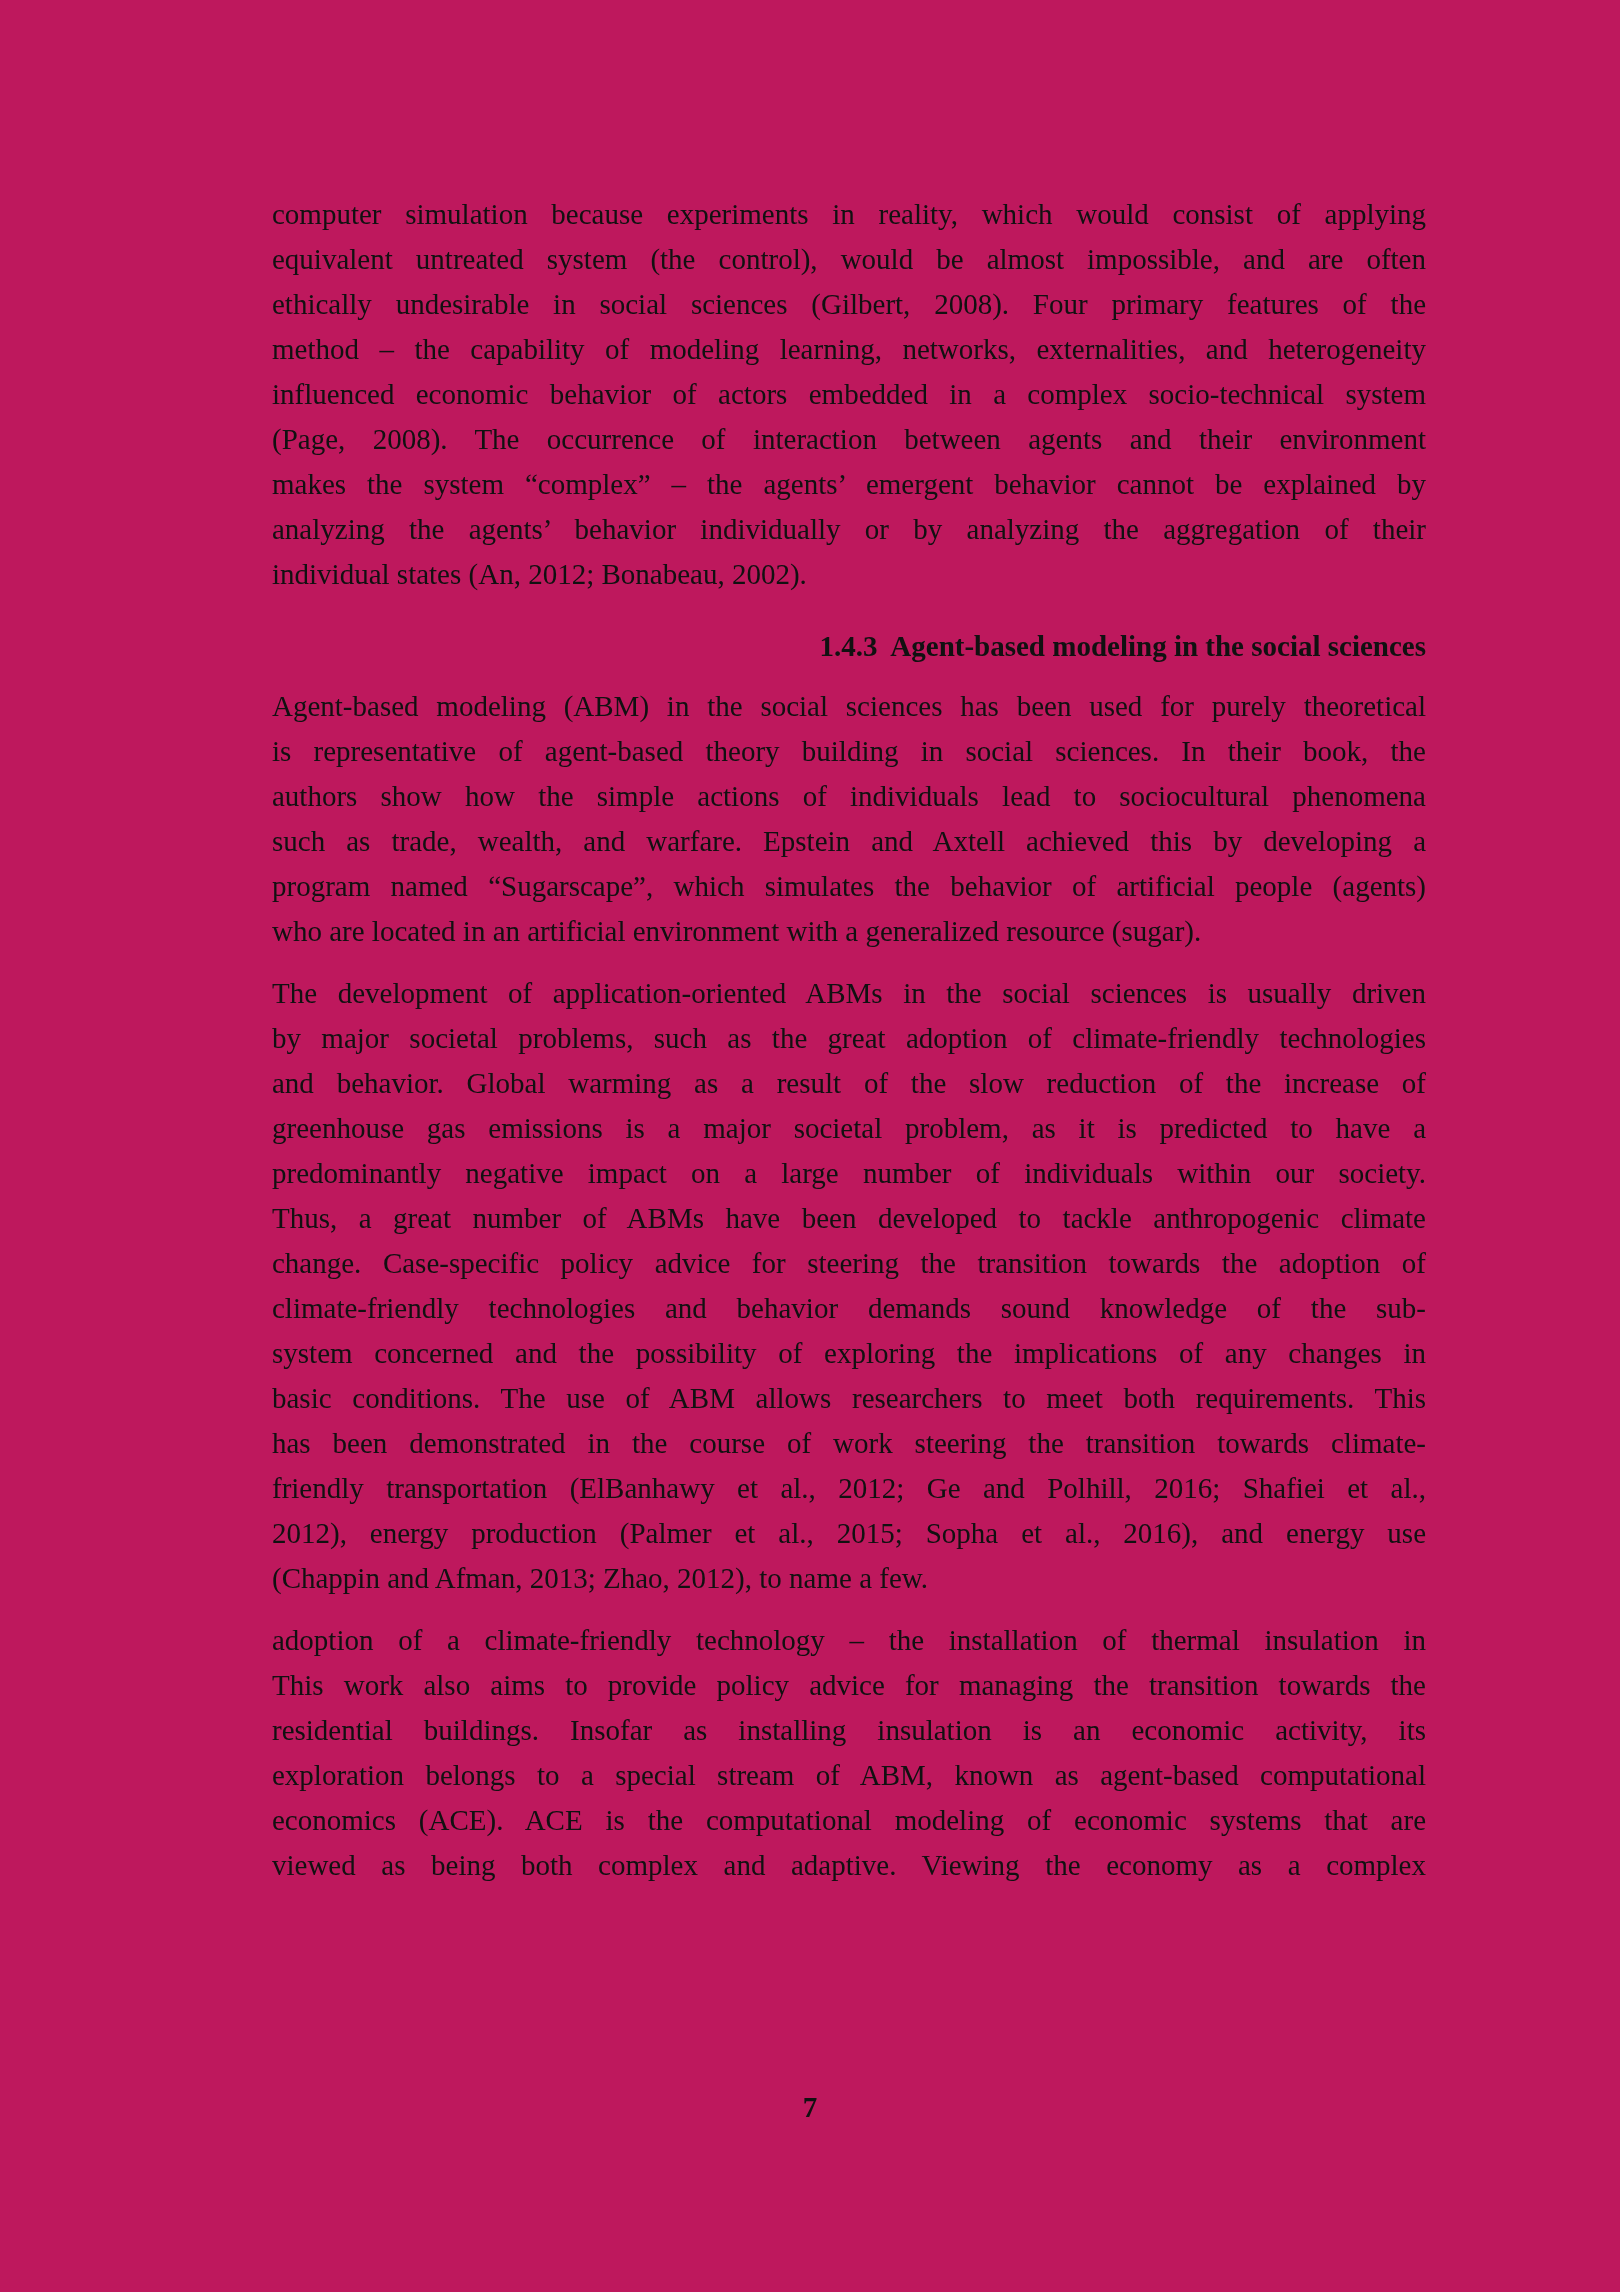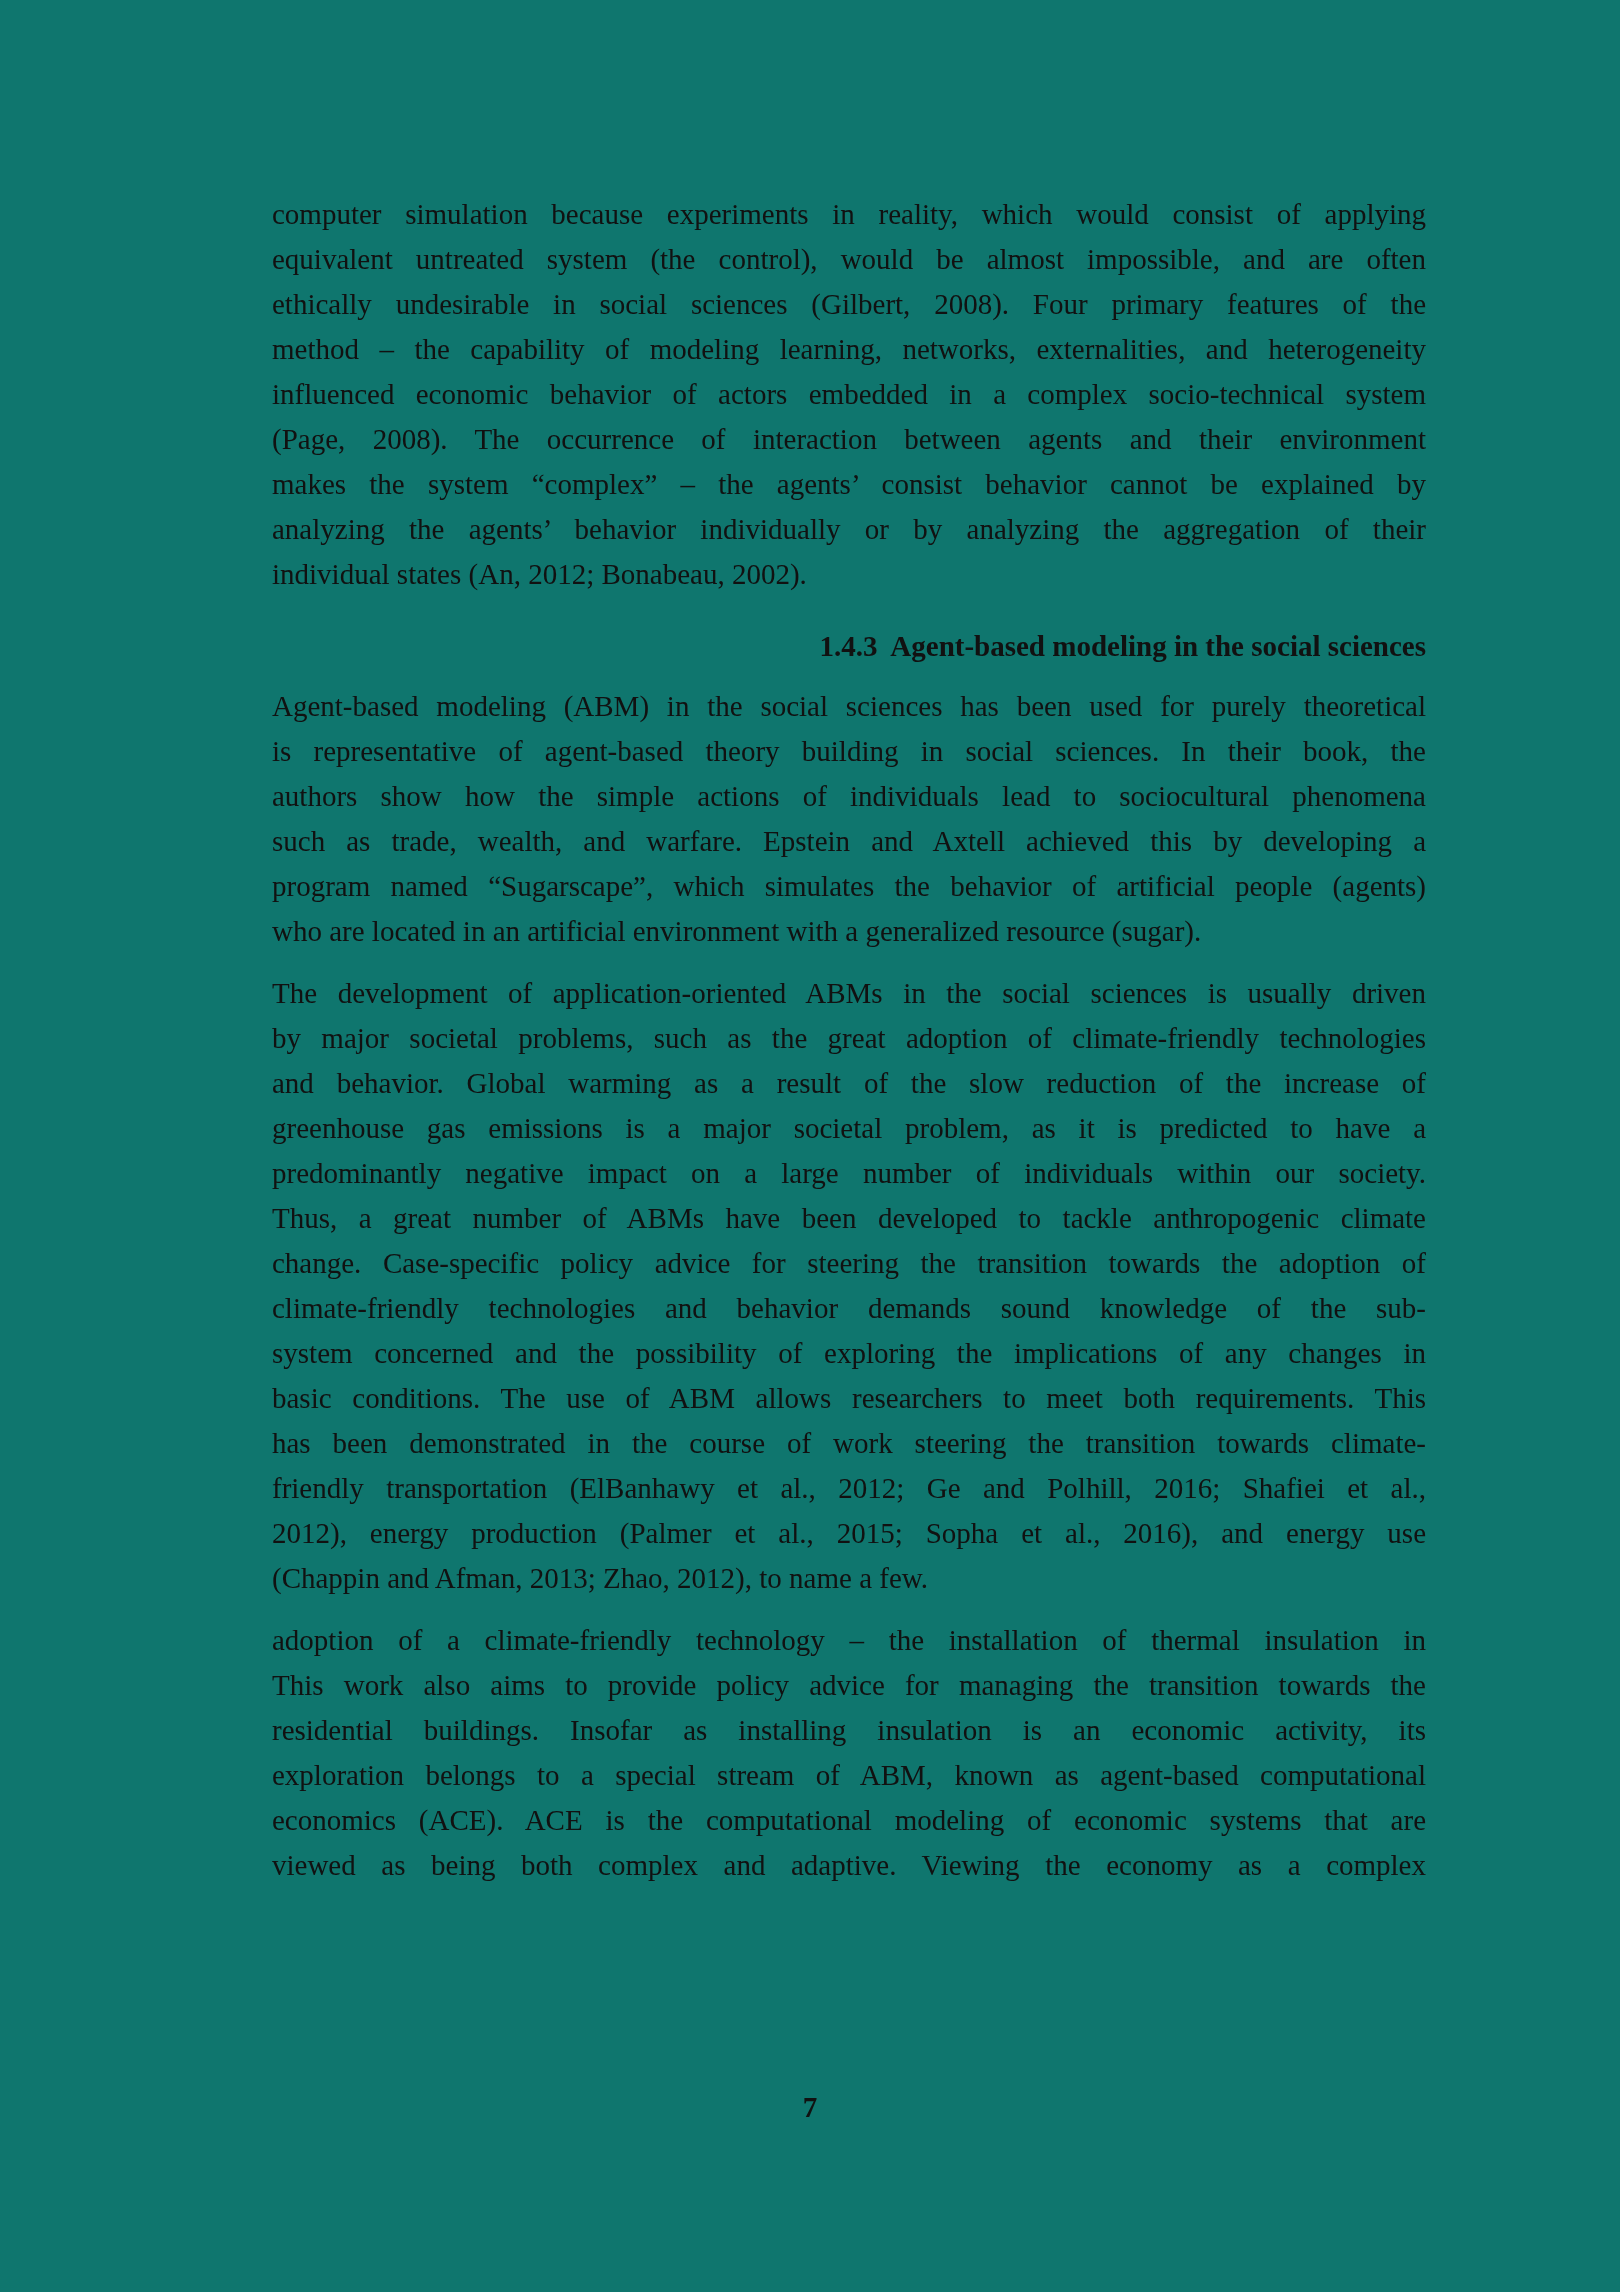--- a/index.html
+++ b/index.html
@@ -1,17 +1,17 @@
 <!DOCTYPE html>
 <html><head>
 <meta charset="utf-8">
 <style>
   html, body { margin: 0; padding: 0; background: #ffffff; }
   body { width: 1620px; height: 2293px; position: relative; overflow: hidden; }
-  .page { position: absolute; left: 0; top: 0; width: 1620px; height: 2293px; background: #0f766e; }
+  .page { position: absolute; left: 0; top: 0; width: 1620px; height: 2293px; background: #be185d; }
   .text-block {
     position: absolute; left: 272px; width: 1154px; top: 192px;
     font-family: "Liberation Serif", "DejaVu Serif", serif;
     font-size: 29px; color: #111111;
   }
   .para { margin: 0 0 16.7px 0; }
   .line {
     display: block; height: 45px; line-height: 45px;
     text-align: justify; text-align-last: justify; white-space: nowrap;
   }
@@ -32,21 +32,21 @@
 <div class="page">
   <div class="text-block">
 
     <div class="para">
       <span class="line">computer simulation because experiments in reality, which would consist of applying</span>
       <span class="line">equivalent untreated system (the control), would be almost impossible, and are often</span>
       <span class="line">ethically undesirable in social sciences (Gilbert, 2008). Four primary features of the</span>
       <span class="line">method – the capability of modeling learning, networks, externalities, and heterogeneity</span>
       <span class="line">influenced economic behavior of actors embedded in a complex socio-technical system</span>
       <span class="line">(Page, 2008). The occurrence of interaction between agents and their environment</span>
-      <span class="line">makes the system “complex” – the agents’ consist behavior cannot be explained by</span>
+      <span class="line">makes the system “complex” – the agents’ emergent behavior cannot be explained by</span>
       <span class="line">analyzing the agents’ behavior individually or by analyzing the aggregation of their</span>
       <span class="line last">individual states (An, 2012; Bonabeau, 2002).</span>
     </div>
 
     <div class="heading"><span>1.4.3</span>  <span>Agent-based modeling in the social sciences</span></div>
 
     <div class="para">
       <span class="line">Agent-based modeling (ABM) in the social sciences has been used for purely theoretical</span>
       <span class="line">is representative of agent-based theory building in social sciences. In their book, the</span>
       <span class="line">authors show how the simple actions of individuals lead to sociocultural phenomena</span>

